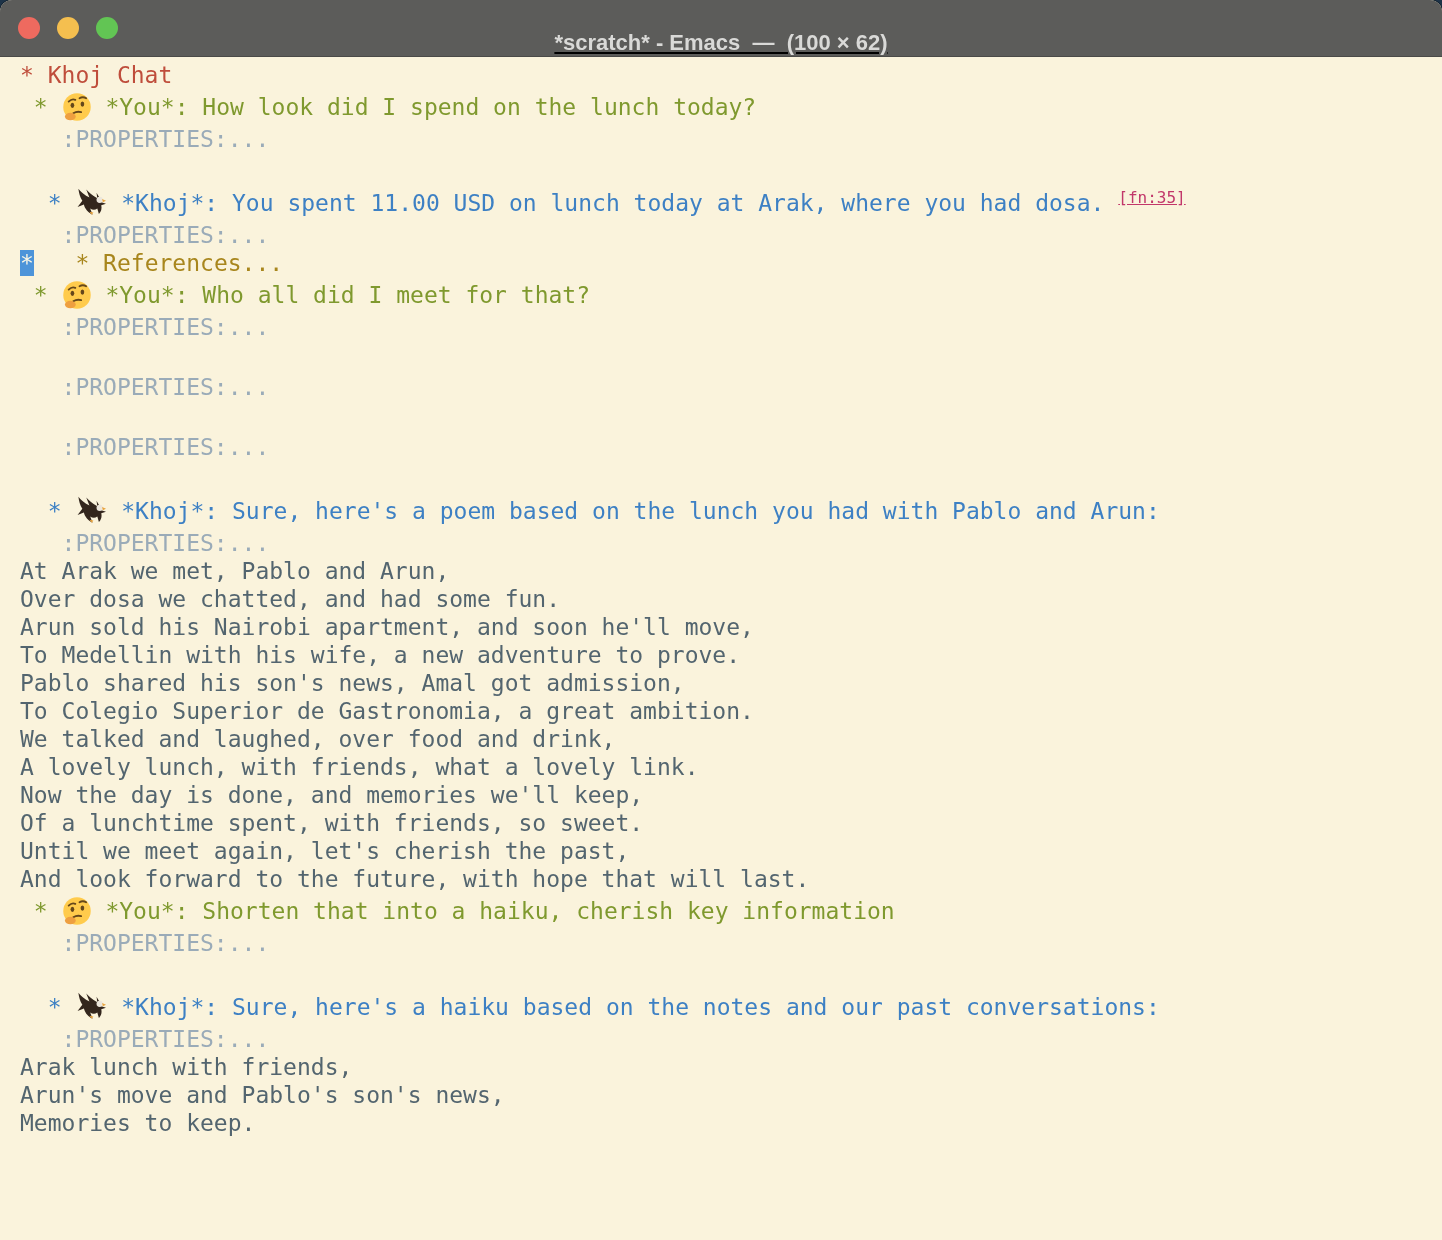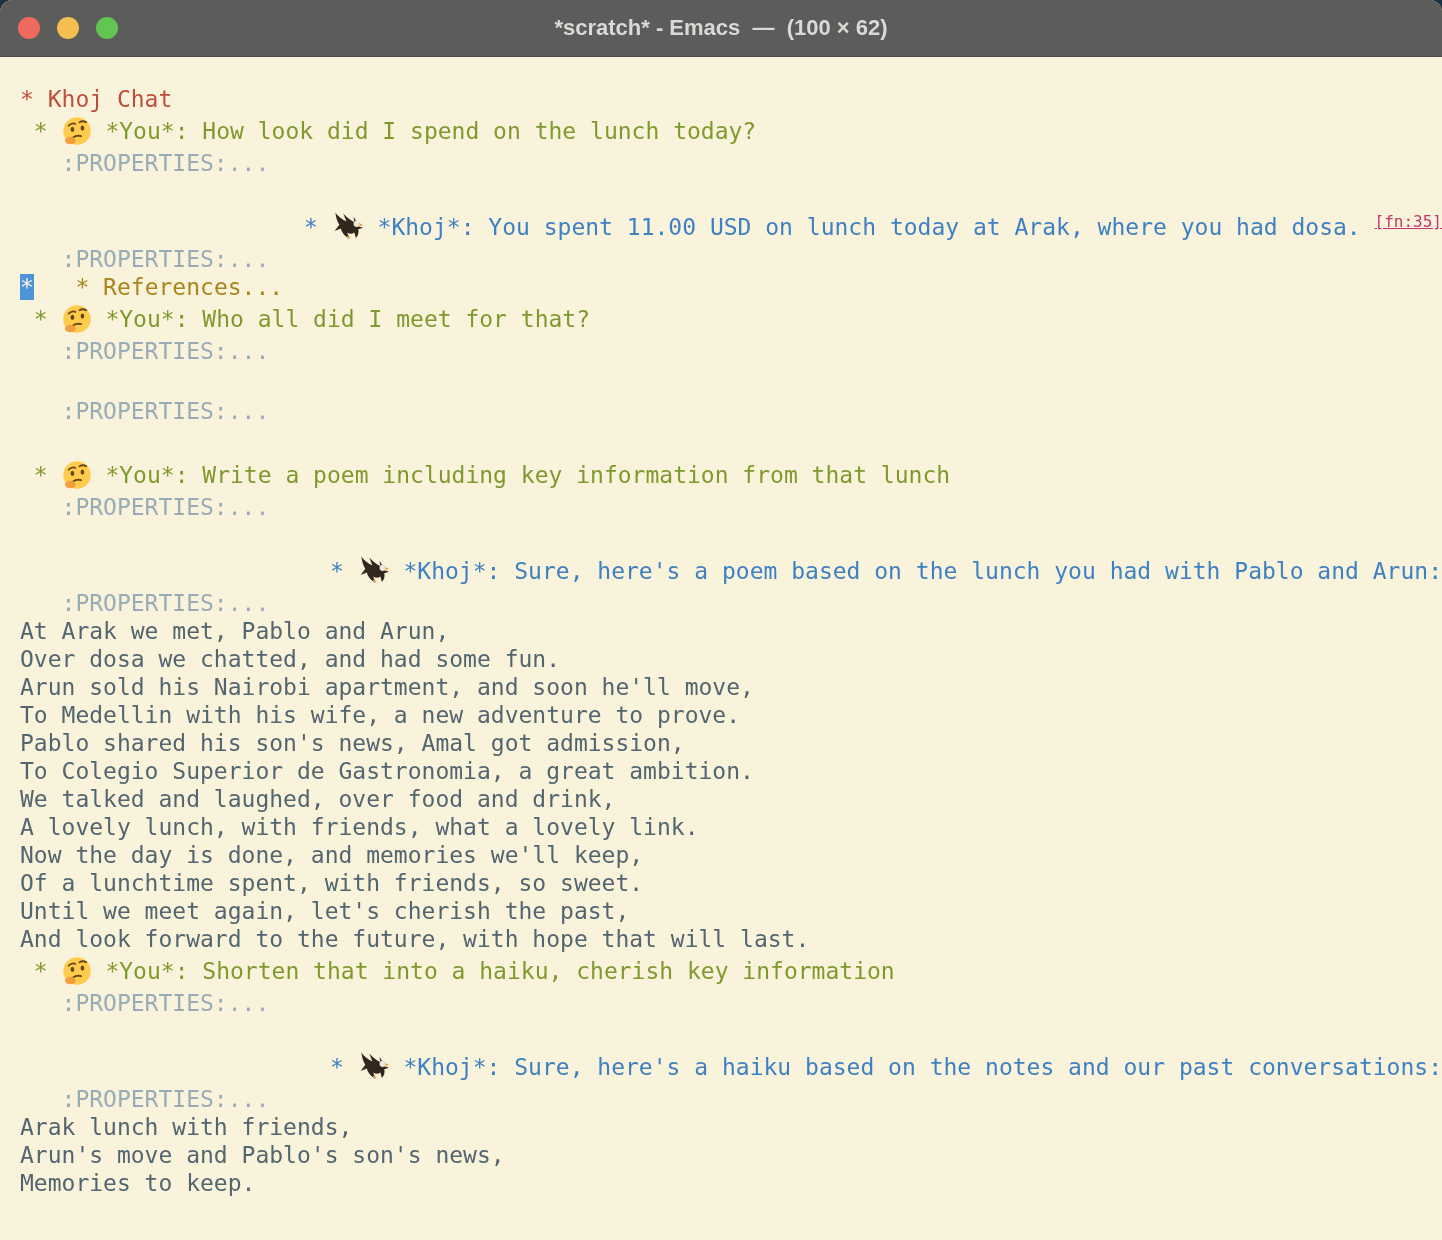--- a/index.html
+++ b/index.html
@@ -8,44 +8,43 @@
     border-radius:12px 12px 0 0;
     overflow:hidden;
     background:var(--buffer_bg,#FAF3DC);
     box-shadow:0 0 0 1px rgba(0,0,0,.35);
     font-family:"DejaVu Sans Mono", monospace;
   }
   .titlebar{
     height:56px;
     background:var(--titlebar_bg,#5C5C5A);
     border-bottom:1px solid #4a4a48;
-    display:flex;align-items:center;position:relative;
+    display:flex;align-items:flex-end;position:relative;text-decoration:underline;
   }
   .controls{position:absolute;left:18px;top:17px;display:flex;gap:17px;}
   .control{width:22px;height:22px;border-radius:50%;}
   .title{
     flex:1;text-align:center;
     font-family:"Liberation Sans", sans-serif;
     font-weight:bold;font-size:22px;
     color:var(--titlebar_text,#D9D9D7);
     white-space:pre;
   }
   .buffer{
     padding:4px 0 0 20px;
     font-size:23px;line-height:28px;
     white-space:pre;
     color:var(--body_text,#53656F);
-    margin-top:24px;
   }
   .line{height:28px;}
   .line.tall{height:36px;line-height:36px;}
   .line.blank{height:32px;}
   .h1{color:var(--heading1,#BF4D3B);}
   .you{color:var(--you,#7F992E);}
-  .khoj{color:var(--khoj,#3D80C4);text-align:right;}
+  .khoj{color:var(--khoj,#3D80C4);}
   .props{color:var(--properties,#9AABB8);}
   .refs{color:var(--references,#A8861D);}
   .body{color:var(--body_text,#53656F);}
   .bold{font-weight:normal;}
   .cursor{background:var(--cursor_bg,#4D94D9);color:var(--cursor_text,#FBF6E4);}
   .fn{
     color:var(--footnote_link,#C2376A);
     font-size:16px;line-height:16px;
     vertical-align:8px;
     text-decoration:underline;
@@ -80,29 +79,21 @@
             <path d="M34 14 l5 2 -4 2 z" fill="#E8A33D"></path>
             <path d="M18 30 l3 4 2 -3 z" fill="#E8A33D"></path>
           </svg></span><span class="khoj bold"> *Khoj*:</span><span class="khoj"> You spent 11.00 USD on lunch today at Arak, where you had dosa. </span><span class="fn">[fn:35]</span></div><div class="line props"><span class="props">   :PROPERTIES:...</span></div><div class="line refs"><span class="cursor">*</span><span>   </span><span class="refs">* References...</span></div><div class="line you tall"><span class="you"> * </span><span class="icon"><svg width="30" height="30" viewBox="0 0 36 36">
             <circle cx="18" cy="18" r="16.5" fill="#FFCB4C"></circle>
             <ellipse cx="12.5" cy="16" rx="2.2" ry="3.1" fill="#65471B"></ellipse>
             <ellipse cx="24.5" cy="14.5" rx="2.2" ry="3.1" fill="#65471B"></ellipse>
             <path d="M8 11.5 Q12 7.5 16 9.5" stroke="#65471B" stroke-width="2.2" fill="none" stroke-linecap="round"></path>
             <path d="M21 7.5 Q25 5 29 7.5" stroke="#65471B" stroke-width="2.2" fill="none" stroke-linecap="round"></path>
             <path d="M13.5 25.5 Q18 22.8 23 24.2" stroke="#65471B" stroke-width="2.2" fill="none" stroke-linecap="round"></path>
             <ellipse cx="10" cy="29.5" rx="6.5" ry="4.5" fill="#EE9F40"></ellipse>
-          </svg></span><span class="you bold"> *You*:</span><span class="you"> Who all did I meet for that?</span></div><div class="line props"><span class="props">   :PROPERTIES:...</span></div><div class="line blank"></div><div class="line props"><span class="props">   :PROPERTIES:...</span></div><div class="line blank"></div><div class="line you tall"><span class="you"> * </span><span class="icon"><svg width="30" height="30" viewBox="0 0 36 36">
-            <circle cx="18" cy="18" r="16.5" fill="#FFCB4C"></circle>
-            <ellipse cx="12.5" cy="16" rx="2.2" ry="3.1" fill="#65471B"></ellipse>
-            <ellipse cx="24.5" cy="14.5" rx="2.2" ry="3.1" fill="#65471B"></ellipse>
-            <path d="M8 11.5 Q12 7.5 16 9.5" stroke="#65471B" stroke-width="2.2" fill="none" stroke-linecap="round"></path>
-            <path d="M21 7.5 Q25 5 29 7.5" stroke="#65471B" stroke-width="2.2" fill="none" stroke-linecap="round"></path>
-            <path d="M13.5 25.5 Q18 22.8 23 24.2" stroke="#65471B" stroke-width="2.2" fill="none" stroke-linecap="round"></path>
-            <ellipse cx="10" cy="29.5" rx="6.5" ry="4.5" fill="#EE9F40"></ellipse>
-          </svg></span><span class="you bold"> *You*:</span><span class="you"> Write a poem including key information from that lunch</span></div><div class="line props"><span class="props">   :PROPERTIES:...</span></div><div class="line blank"></div><div class="line khoj tall"><span class="khoj">  * </span><span class="icon"><svg width="32" height="30" viewBox="0 0 40 38">
+          </svg></span><span class="you bold"> *You*:</span><span class="you"> Who all did I meet for that?</span></div><div class="line props"><span class="props">   :PROPERTIES:...</span></div><div class="line blank"></div><div class="line props"><span class="props">   :PROPERTIES:...</span></div><div class="line blank"></div><div class="line props"><span class="props">   :PROPERTIES:...</span></div><div class="line blank"></div><div class="line khoj tall"><span class="khoj">  * </span><span class="icon"><svg width="32" height="30" viewBox="0 0 40 38">
             <path fill="#33261D" d="M4 1 C10 8 14 10 18 12 L14 2 C20 8 24 11 28 13 L27 6 C30 11 32 14 33 18 L39 20 L33 22 C34 26 33 30 30 33 L28 26 C25 28 22 28 19 26 L22 34 C16 31 12 26 11 21 L3 24 L9 16 C6 12 5 7 4 1 Z"></path>
             <circle cx="31" cy="15" r="4" fill="#ECE6DB"></circle>
             <path d="M34 14 l5 2 -4 2 z" fill="#E8A33D"></path>
             <path d="M18 30 l3 4 2 -3 z" fill="#E8A33D"></path>
           </svg></span><span class="khoj bold"> *Khoj*:</span><span class="khoj"> Sure, here's a poem based on the lunch you had with Pablo and Arun:</span></div><div class="line props"><span class="props">   :PROPERTIES:...</span></div><div class="line body"><span class="body">At Arak we met, Pablo and Arun,</span></div><div class="line body"><span class="body">Over dosa we chatted, and had some fun.</span></div><div class="line body"><span class="body">Arun sold his Nairobi apartment, and soon he'll move,</span></div><div class="line body"><span class="body">To Medellin with his wife, a new adventure to prove.</span></div><div class="line body"><span class="body">Pablo shared his son's news, Amal got admission,</span></div><div class="line body"><span class="body">To Colegio Superior de Gastronomia, a great ambition.</span></div><div class="line body"><span class="body">We talked and laughed, over food and drink,</span></div><div class="line body"><span class="body">A lovely lunch, with friends, what a lovely link.</span></div><div class="line body"><span class="body">Now the day is done, and memories we'll keep,</span></div><div class="line body"><span class="body">Of a lunchtime spent, with friends, so sweet.</span></div><div class="line body"><span class="body">Until we meet again, let's cherish the past,</span></div><div class="line body"><span class="body">And look forward to the future, with hope that will last.</span></div><div class="line you tall"><span class="you"> * </span><span class="icon"><svg width="30" height="30" viewBox="0 0 36 36">
             <circle cx="18" cy="18" r="16.5" fill="#FFCB4C"></circle>
             <ellipse cx="12.5" cy="16" rx="2.2" ry="3.1" fill="#65471B"></ellipse>
             <ellipse cx="24.5" cy="14.5" rx="2.2" ry="3.1" fill="#65471B"></ellipse>
             <path d="M8 11.5 Q12 7.5 16 9.5" stroke="#65471B" stroke-width="2.2" fill="none" stroke-linecap="round"></path>
             <path d="M21 7.5 Q25 5 29 7.5" stroke="#65471B" stroke-width="2.2" fill="none" stroke-linecap="round"></path>

